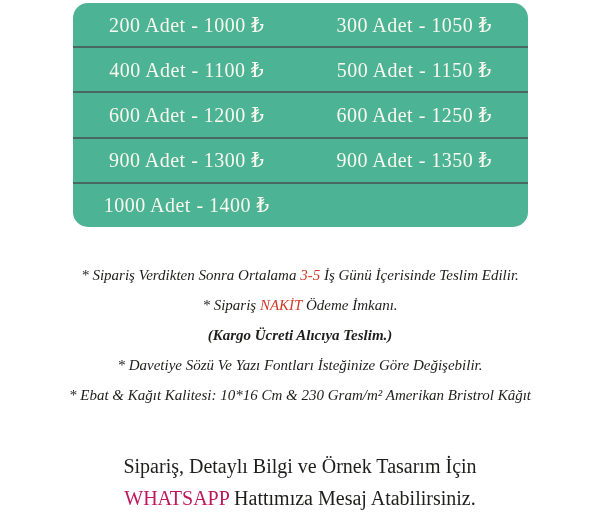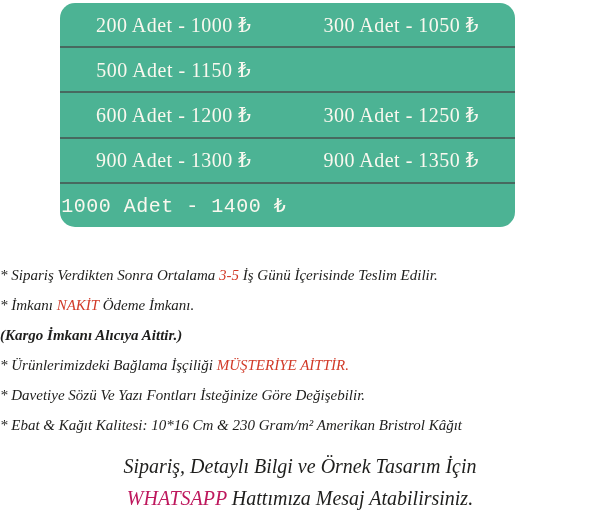--- a/index.html
+++ b/index.html
@@ -9,110 +9,108 @@
     background: #ffffff;
     font-family: "Liberation Serif", "DejaVu Serif", "DejaVu Sans", serif;
     color: #1e1e1c;
     overflow: hidden;
   }
   .page { width: 600px; height: 531px; position: relative; }
 
   
   .price-table {
     position: absolute;
-    left: 60px;
+    left: 73px;
     top: 3px;
     width: 455px;
     height: 224px;
     background: #4cb394;
     border-radius: 15px;
     display: flex;
     flex-direction: column;
     overflow: hidden;
   }
   .price-row {
     flex: 1;
     display: flex;
     align-items: center;
     border-bottom: 2px solid #47695f;
   }
-  .price-row:last-child { border-bottom: none; font-family: Liberation Mono, monospace; }
+  .price-row:last-child { border-bottom: none; }
   .price-cell {
     width: 50%;
     text-align: center;
     color: #faf8ef;
     font-size: 20px;
     letter-spacing: 0.5px;
     white-space: nowrap;
   }
 
   
   .notes {
     position: absolute;
     top: 260px;
     left: 0;
     width: 600px;
+    text-align: center;
     font-style: italic;
     font-size: 15px;
   }
   .note { line-height: 30px; height: 30px; white-space: nowrap; }
   .note .red { color: #d13a28; }
   .note.semibold { font-weight: 600; }
 
   
   .footer {
     position: absolute;
     top: 450px;
     left: 0;
     width: 600px;
     text-align: center;
-    font-style: italic;
     font-size: 20px;
   }
   .footer-line { line-height: 32px; height: 32px; white-space: nowrap; }
   .footer .green { color: #be185d; }
 </style>
 </head>
 <body>
 
 <div class="page">
 
   <div class="price-table">
     <div class="price-row">
       <div class="price-cell">200 Adet - 1000 ₺</div>
       <div class="price-cell">300 Adet - 1050 ₺</div>
     </div>
     <div class="price-row">
+      <div class="price-cell">400 Adet - 1100 ₺</div>
       <div class="price-cell">500 Adet - 1150 ₺</div>
     </div>
     <div class="price-row">
       <div class="price-cell">600 Adet - 1200 ₺</div>
-      <div class="price-cell">300 Adet - 1250 ₺</div>
+      <div class="price-cell">600 Adet - 1250 ₺</div>
     </div>
     <div class="price-row">
       <div class="price-cell">900 Adet - 1300 ₺</div>
       <div class="price-cell">900 Adet - 1350 ₺</div>
     </div>
     <div class="price-row">
       <div class="price-cell">1000 Adet - 1400 ₺</div>
     </div>
   </div>
 
   <div class="notes">
     <div class="note">
       <span>* Sipariş Verdikten Sonra Ortalama </span><span class="red">3-5</span><span> İş Günü İçerisinde Teslim Edilir.</span>
     </div>
     <div class="note">
-      <span>* İmkanı </span><span class="red">NAKİT</span><span> Ödeme İmkanı.</span>
+      <span>* Sipariş </span><span class="red">NAKİT</span><span> Ödeme İmkanı.</span>
     </div>
     <div class="note semibold">
-      <span>(Kargo İmkanı Alıcıya Aittir.)</span>
-    </div>
-    <div class="note">
-      <span>* Ürünlerimizdeki Bağlama İşçiliği </span><span class="red">MÜŞTERİYE AİTTİR.</span><span></span>
+      <span>(Kargo Ücreti Alıcıya Teslim.)</span>
     </div>
     <div class="note">
       <span>* Davetiye Sözü Ve Yazı Fontları İsteğinize Göre Değişebilir.</span>
     </div>
     <div class="note">
       <span>* Ebat &amp; Kağıt Kalitesi: 10*16 Cm &amp; 230 Gram/m² Amerikan Bristrol Kâğıt</span>
     </div>
   </div>
 
   <div class="footer">

